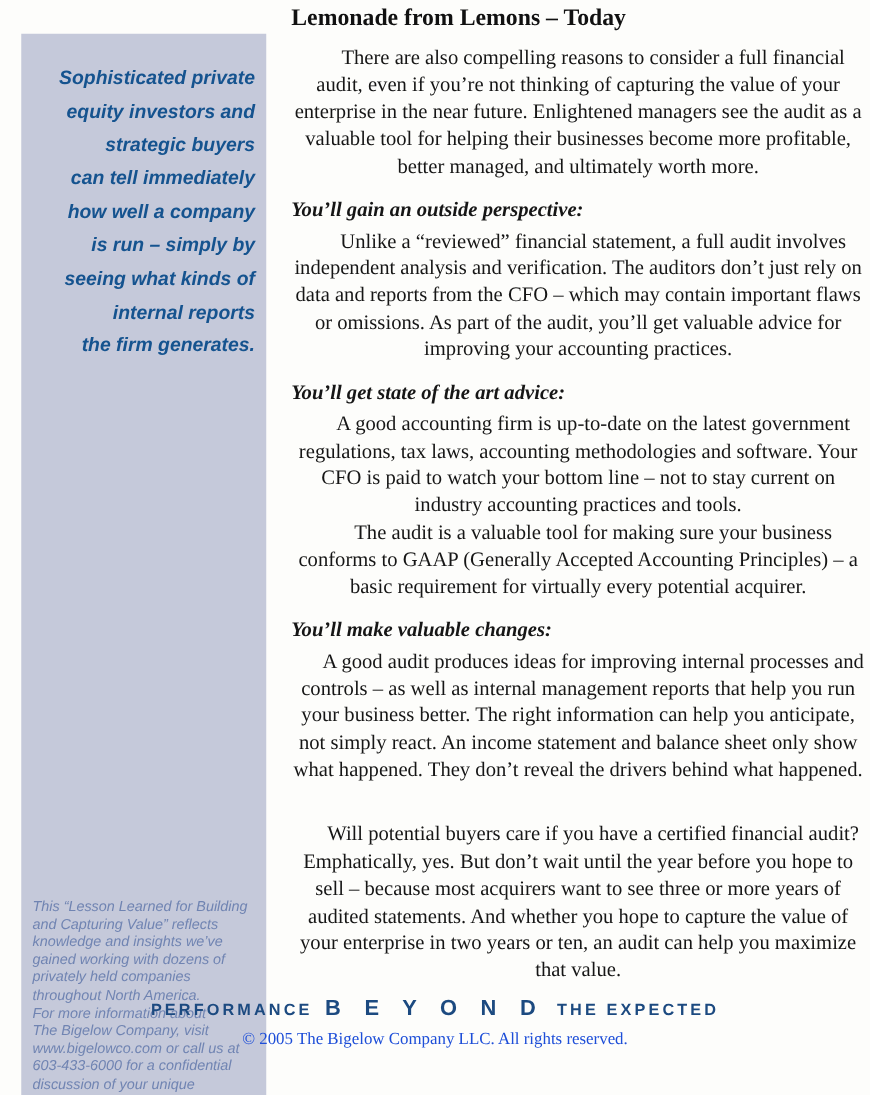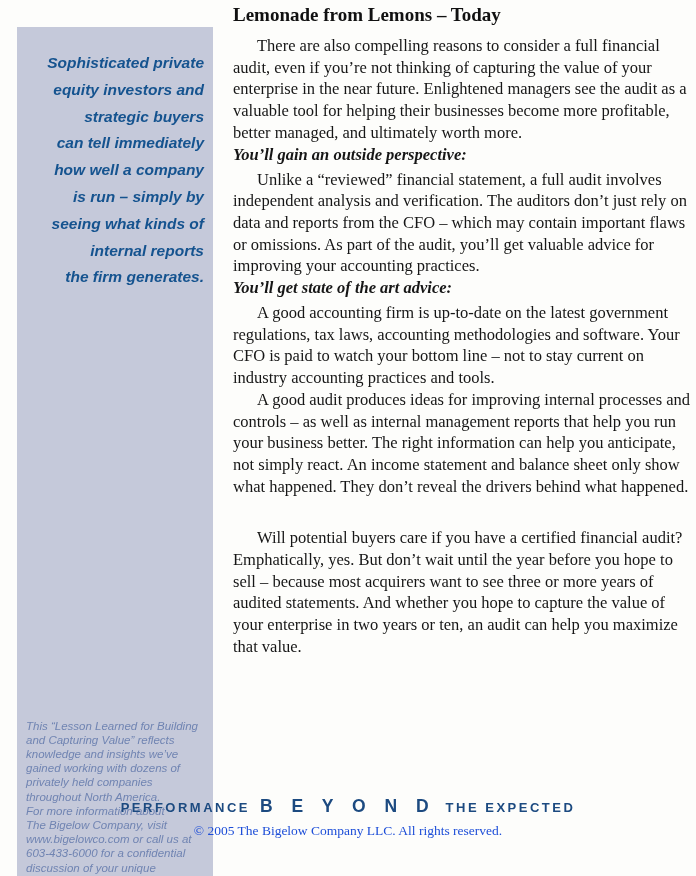--- a/index.html
+++ b/index.html
@@ -59,25 +59,27 @@
     font-weight: bold;
     line-height: 22px;
     margin-bottom: 9px;
     color: #111111;
   }
   .para {
     font-size: 16.5px;
     line-height: 21.7px;
     text-indent: 24px;
     color: #161616;
+    text-align: center;
   }
   .section-heading {
     font-size: 16.5px;
     font-style: italic;
     line-height: 21px;
+    margin-top: 13px;
     margin-bottom: 4px;
     color: #161616;
   }
   .closing { margin-top: 30px; }
 
   
   .footer {
     position: absolute;
     left: 0;
     top: 796px;
@@ -140,21 +142,23 @@
     <h1 class="doc-title">Lemonade from Lemons – Today</h1>
 
     <p class="para">There are also compelling reasons to consider a full financial audit, even if you’re not thinking of capturing the value of your enterprise in the near future. Enlightened managers see the audit as a valuable tool for helping their businesses become more profitable, better managed, and ultimately worth more.</p>
 
     <h2 class="section-heading">You’ll gain an outside perspective:</h2>
     <p class="para">Unlike a “reviewed” financial statement, a full audit involves independent analysis and verification. The auditors don’t just rely on data and reports from the CFO – which may contain important flaws or omissions. As part of the audit, you’ll get valuable advice for improving your accounting practices.</p>
 
     <h2 class="section-heading">You’ll get state of the art advice:</h2>
     <p class="para">A good accounting firm is up-to-date on the latest government regulations, tax laws, accounting methodologies and software. Your CFO is paid to watch your bottom line – not to stay current on industry accounting practices and tools.</p>
 
+    <p class="para">The audit is a valuable tool for making sure your business conforms to GAAP (Generally Accepted Accounting Principles) – a basic requirement for virtually every potential acquirer.</p>
 
+    <h2 class="section-heading">You’ll make valuable changes:</h2>
     <p class="para">A good audit produces ideas for improving internal processes and controls – as well as internal management reports that help you run your business better. The right information can help you anticipate, not simply react. An income statement and balance sheet only show what happened. They don’t reveal the drivers behind what happened.</p>
 
     <p class="para closing">Will potential buyers care if you have a certified financial audit? Emphatically, yes. But don’t wait until the year before you hope to sell – because most acquirers want to see three or more years of audited statements. And whether you hope to capture the value of your enterprise in two years or ten, an audit can help you maximize that value.</p>
   </main>
 
   <footer class="footer">
     <div class="tagline">
       <span class="tagline-side">PERFORMANCE</span>
       <span class="tagline-mid">B E Y O N D</span>
       <span class="tagline-side">THE EXPECTED</span>

